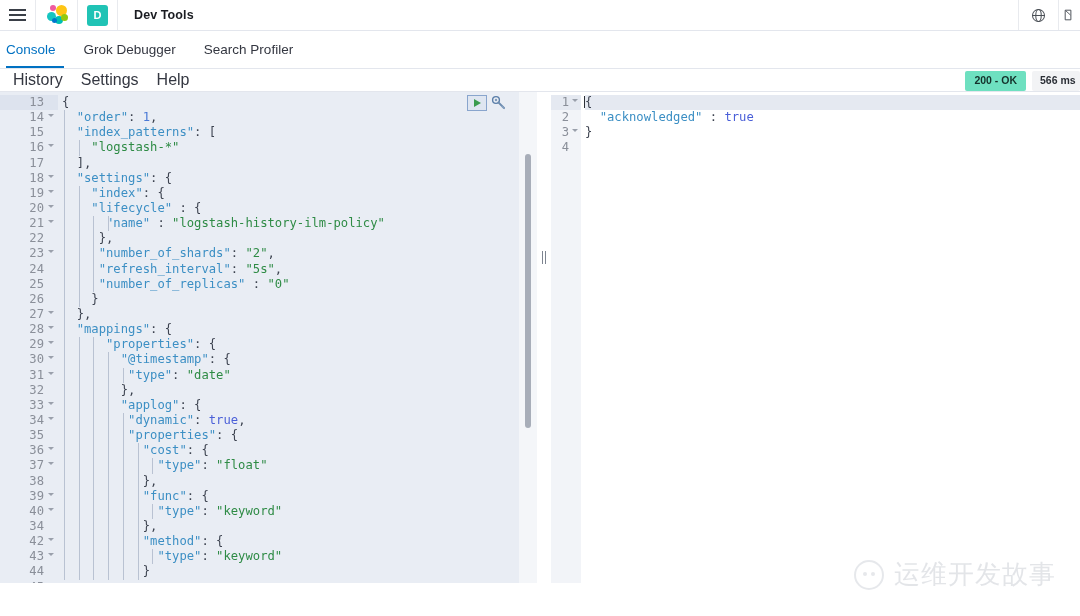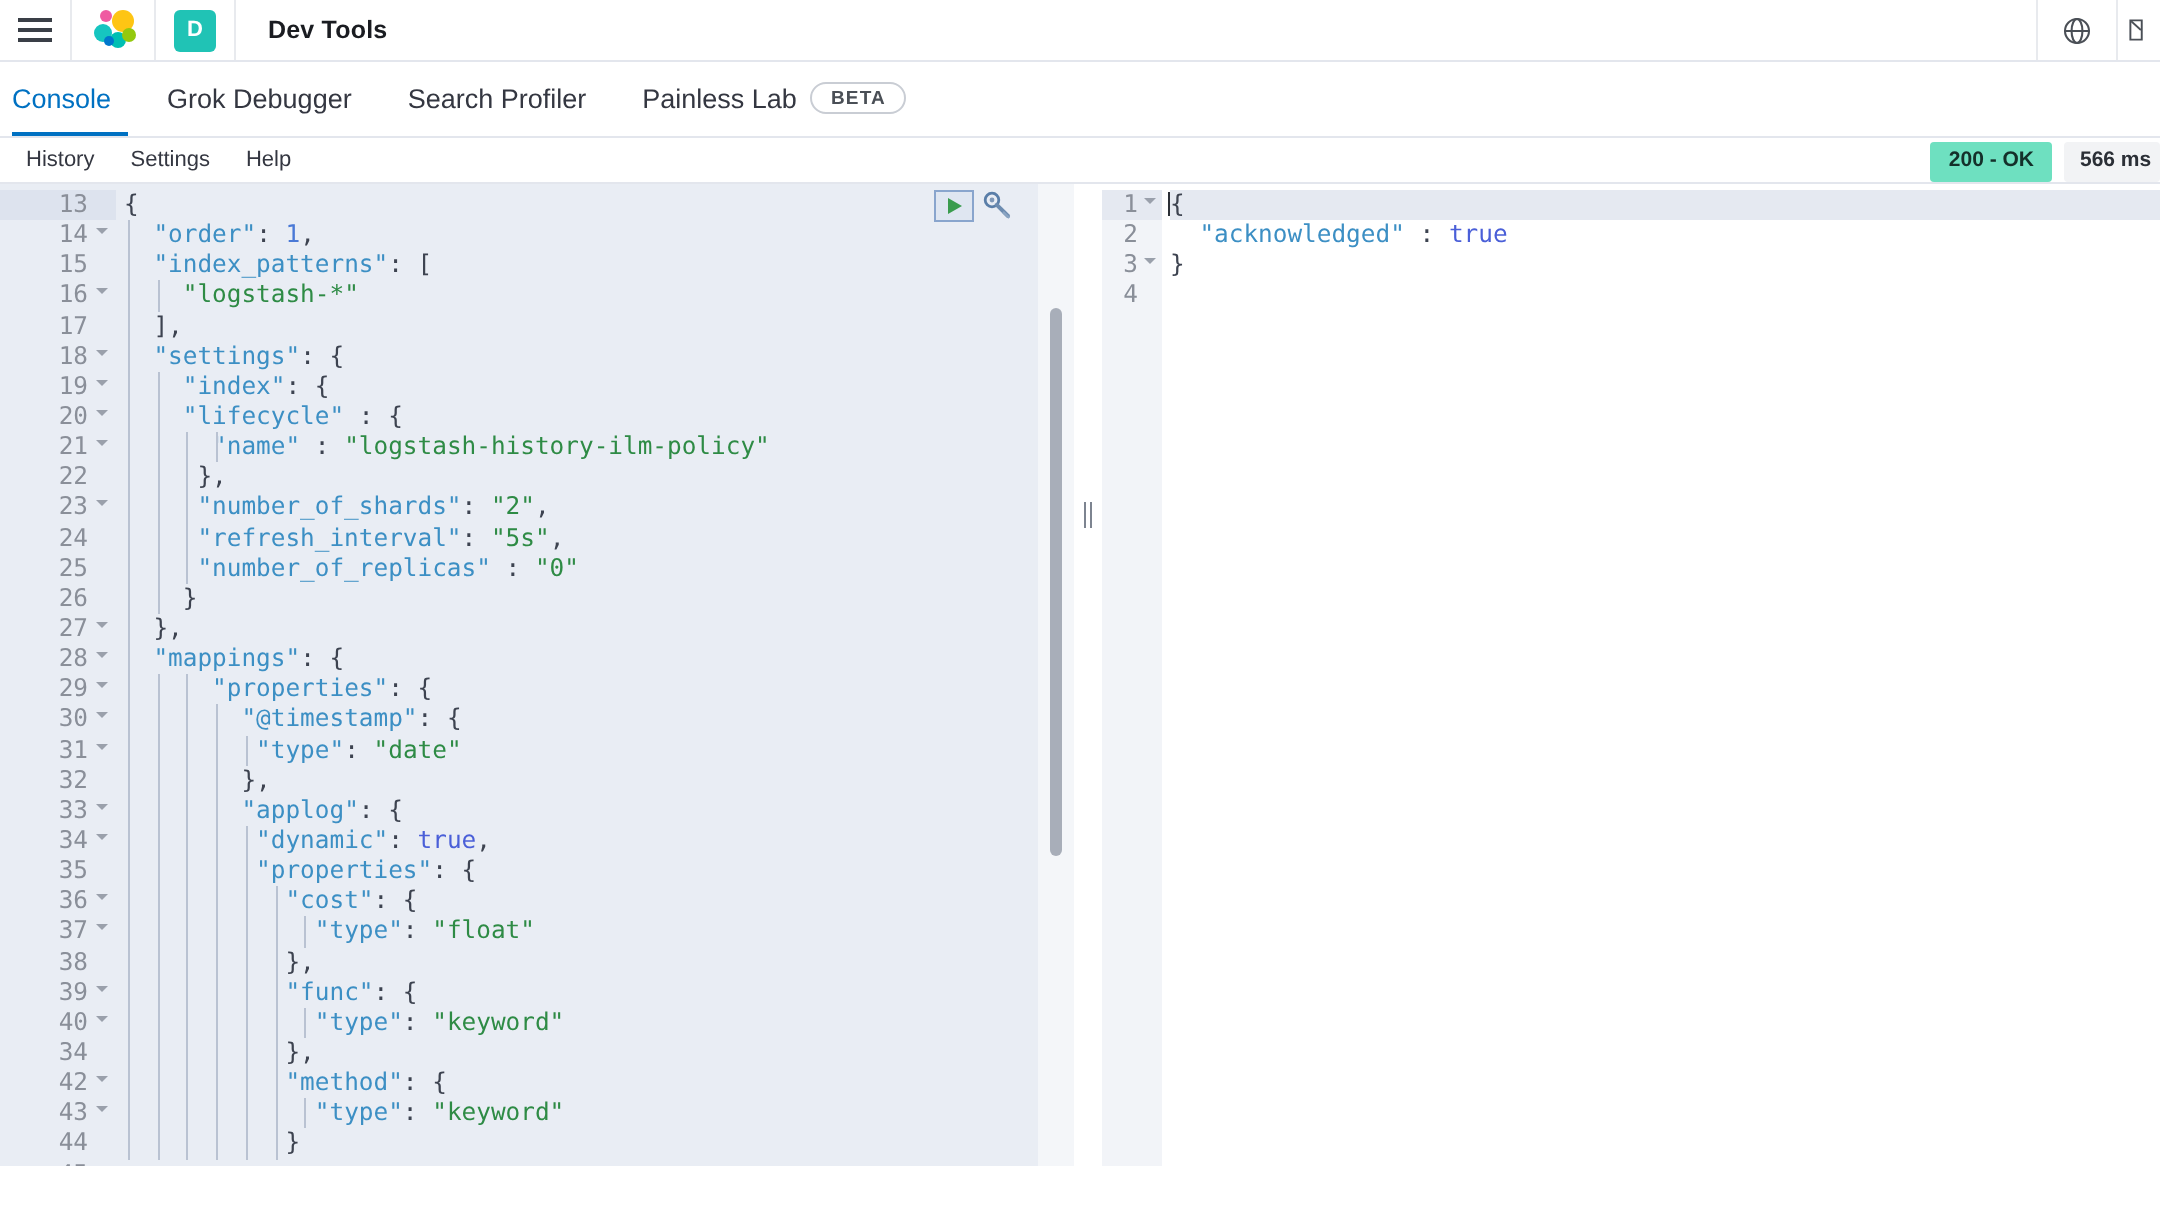--- a/index.html
+++ b/index.html
@@ -134,21 +134,21 @@
     position: relative;
     display: flex;
     align-items: center;
     height: 23px;
     background: #ffffff;
     border-bottom: 1px solid #e3e6ed;
     padding-left: 4px;
     box-sizing: border-box;
   }
   .console-menu-item {
-    font-size: 11px;
+    font-size: 16px;
     color: #343741;
     padding: 0 9px;
     line-height: 1;
   }
   .console-menu-right {
     position: absolute;
     right: 0;
     top: 2px;
     display: flex;
     align-items: center;
@@ -433,24 +433,20 @@
 
   <div class="app-tabs">
     <div class="app-tab first active">
       <span>Console</span>
     </div>
     <div class="app-tab">
       <span>Grok Debugger</span>
     </div>
     <div class="app-tab">
       <span>Search Profiler</span>
-    </div>
-    <div class="app-tab">
-      <span>Painless Lab</span>
-      <span class="beta-badge">BETA</span>
     </div>
   </div>
 
   <div class="console-menu">
     <div class="console-menu-item">History</div>
     <div class="console-menu-item">Settings</div>
     <div class="console-menu-item">Help</div>
     <div class="console-menu-right">
       <span class="status-badge">200 - OK</span>
       <span class="time-badge">566 ms</span>
@@ -564,14 +560,18 @@
         <div class="code-lines" id="res-lines">
             <div class="code-row cur"><span class="caret"></span><span class="t-punc">{</span></div>
             <div class="code-row"><span class="t-plain">  </span><span class="t-key">"acknowledged"</span><span class="t-punc"> : </span><span class="t-bool">true</span></div>
             <div class="code-row"><span class="t-punc">}</span></div>
             <div class="code-row">&nbsp;</div>
           </div>
       </div>
     </div>
   </div>
 
+  <div class="watermark">
+    <span class="wm-bubble"></span>
+    <span class="wm-text">运维开发故事</span>
+  </div>
 
 </div>
 
 </body></html>

